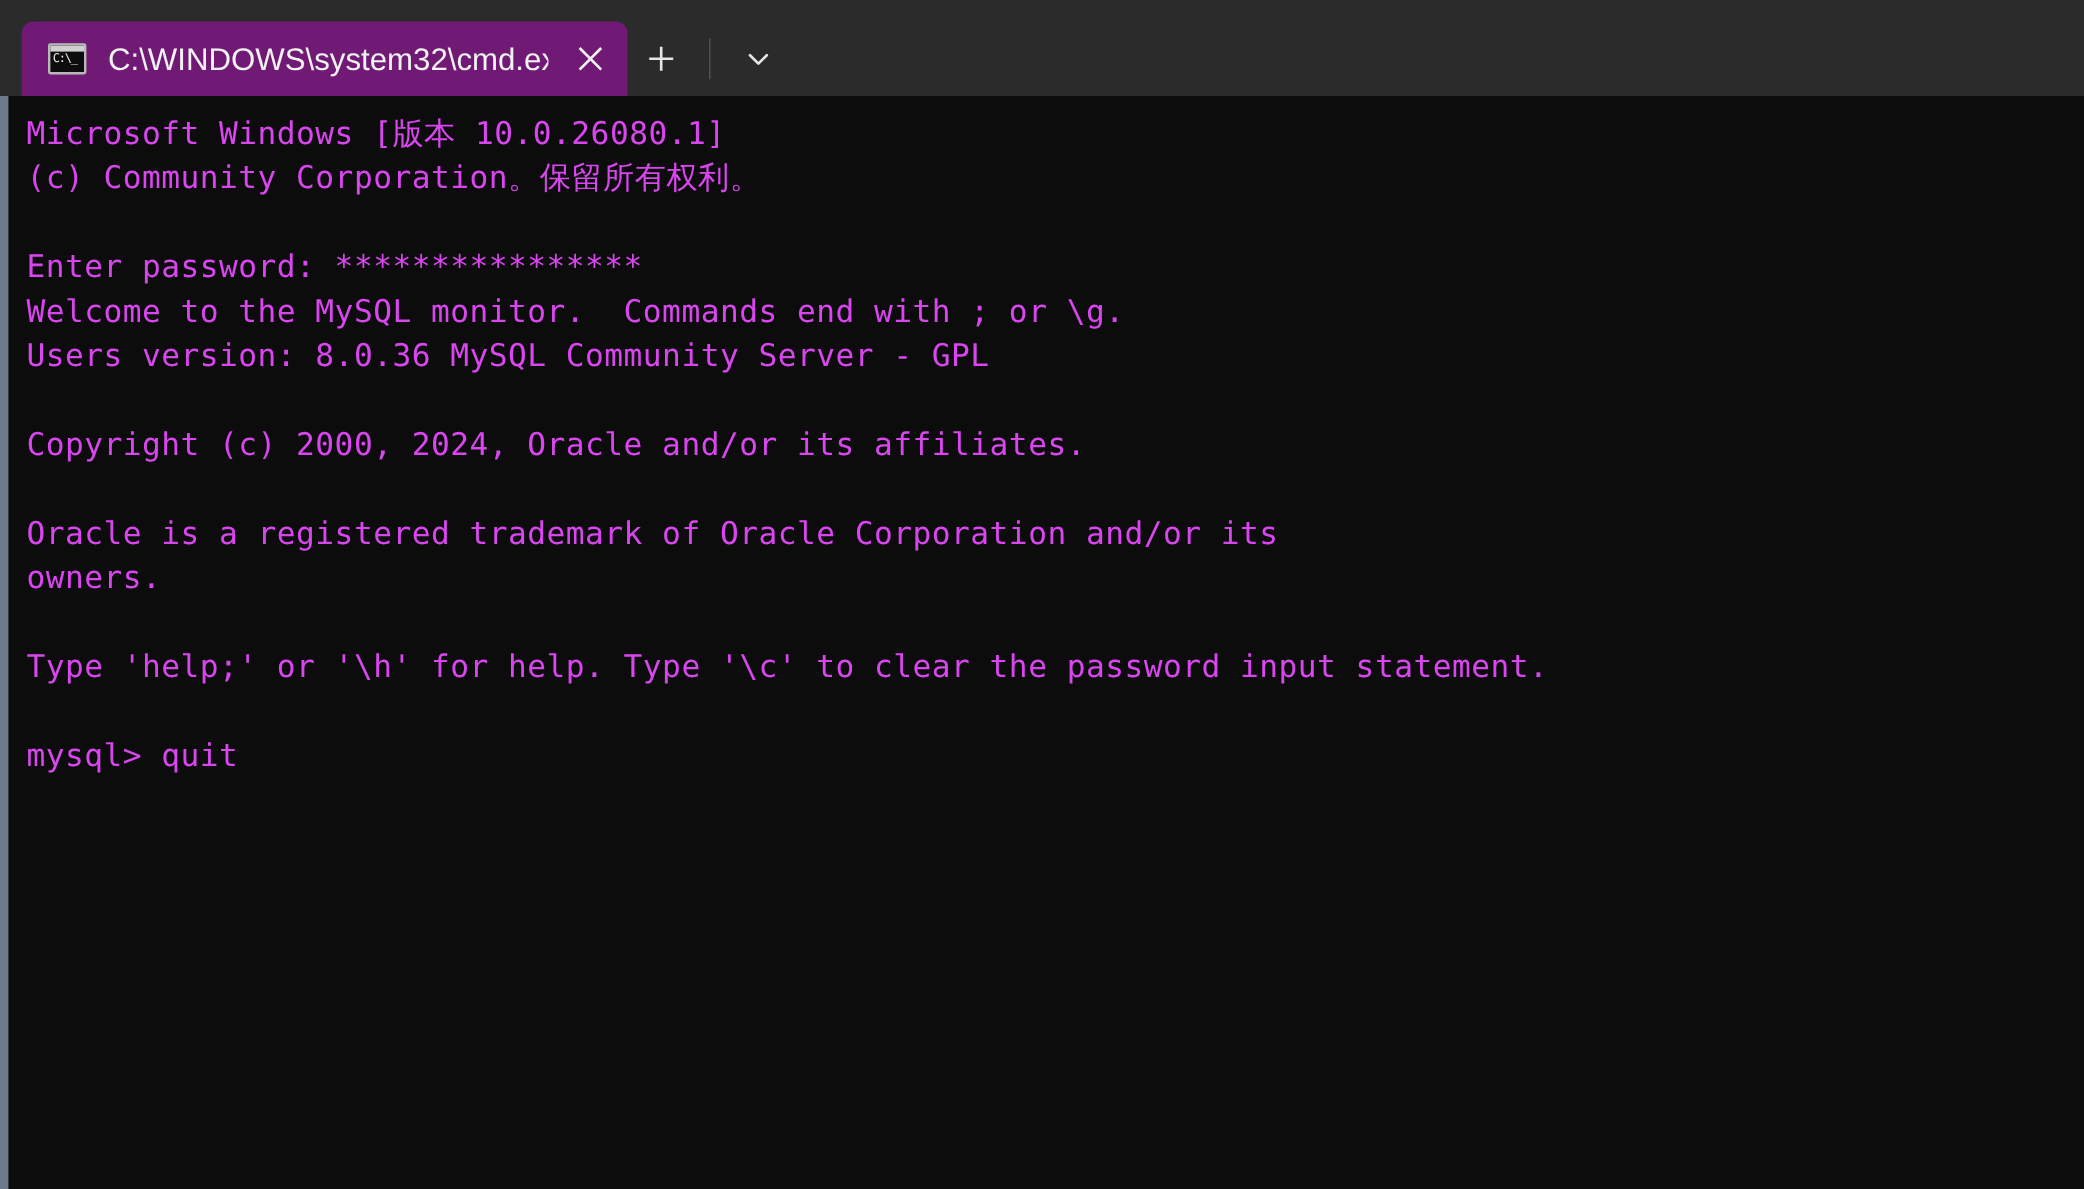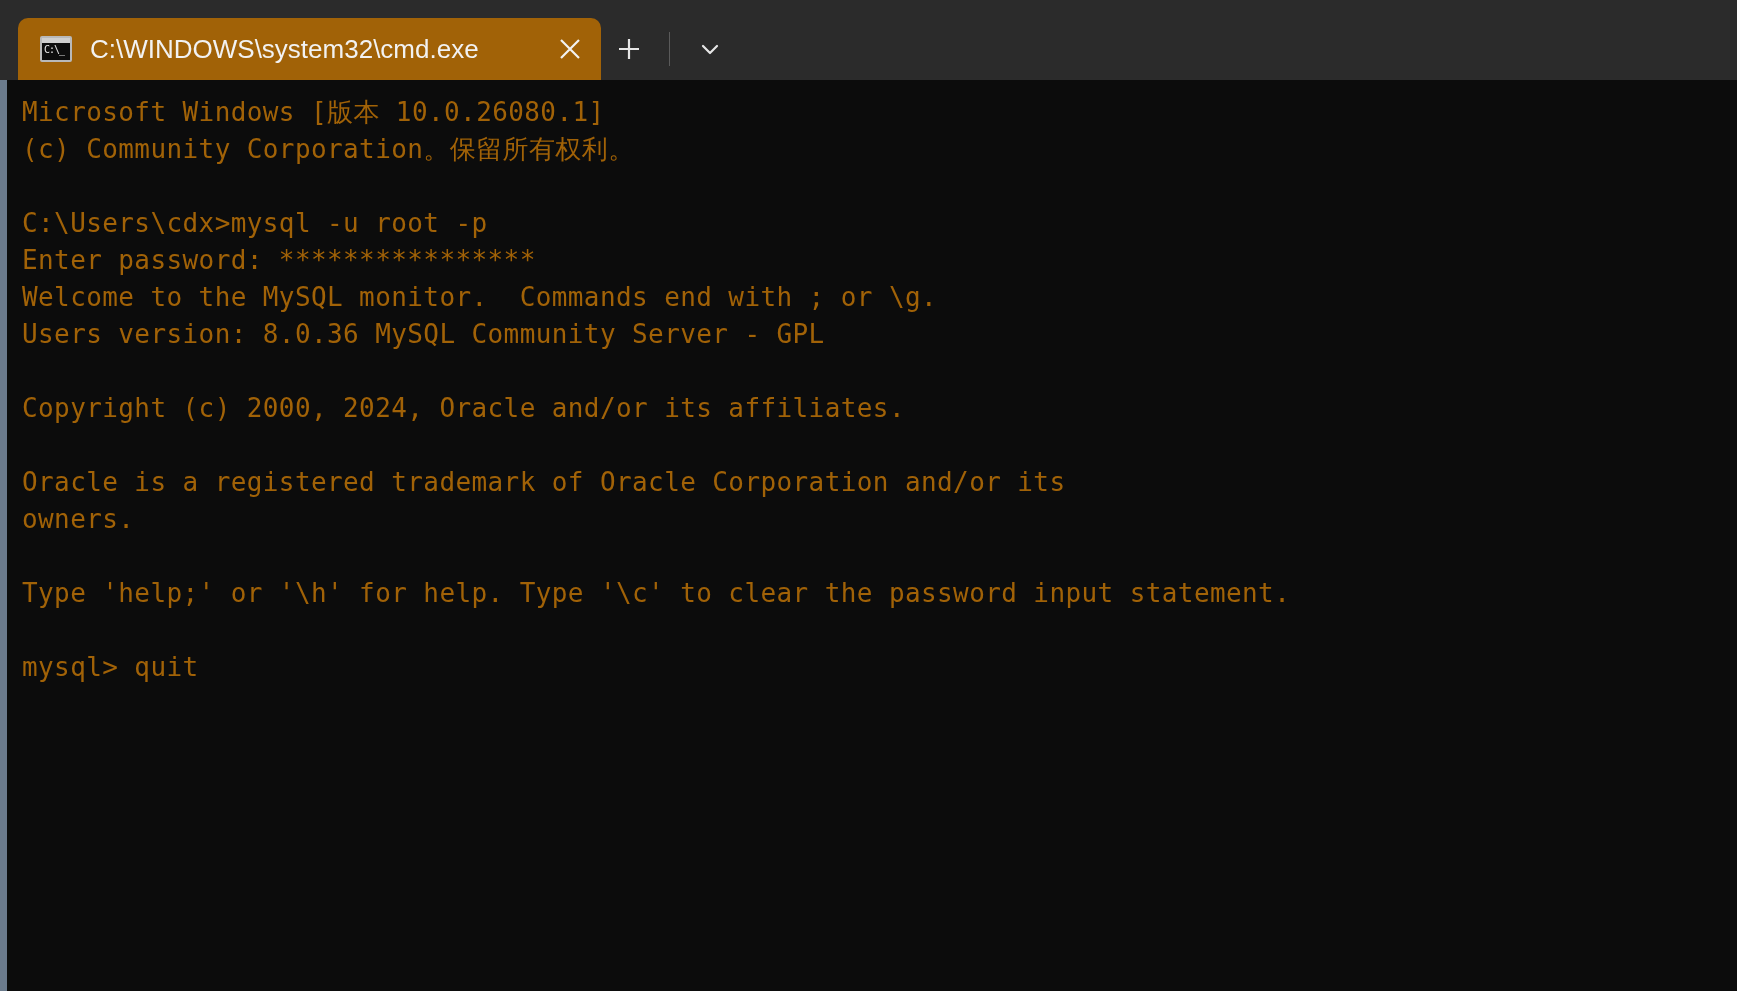--- a/index.html
+++ b/index.html
@@ -34,25 +34,25 @@
     align-items: flex-end;
     padding-left: 18px;
     box-sizing: border-box;
   }
 
   .tab {
     position: relative;
     display: flex;
     align-items: center;
     height: 62px;
-    background: #a16207;
+    background: #701a75;
     border-radius: 10px 10px 0 0;
     padding: 0 0 0 22px;
     box-sizing: border-box;
-    width: 583px;
+    width: 505px;
     overflow: hidden;
   }
 
   .tab-icon {
     width: 32px;
     height: 26px;
     flex: 0 0 auto;
     background: #0d0d0d;
     border: 2px solid #b9b9b9;
     border-radius: 2px;
@@ -141,21 +141,21 @@
 
   .screen {
     flex: 1 1 auto;
     position: relative;
     padding: 14px 0 0 15px;
     box-sizing: border-box;
     overflow: hidden;
   }
 
   .line {
-    color: #a16207;
+    color: #d946ef;
     font-family: "DejaVu Sans Mono", monospace;
     font-size: 26px;
     line-height: 37px;
     white-space: pre;
     letter-spacing: 0.4px;
     height: 37px;
   }
   .line.blank { color: transparent; }
 
   .cursor {
@@ -201,21 +201,20 @@
     </div>
 
   </div>
 
   <div class="body-wrap">
     <div class="left-border"></div>
     <div class="screen" id="screen">
         <div class="line">Microsoft Windows [版本 10.0.26080.1]</div>
         <div class="line">(c) Community Corporation。保留所有权利。</div>
         <div class="line blank">&nbsp;</div>
-        <div class="line">C:\Users\cdx&gt;mysql -u root -p</div>
         <div class="line">Enter password: ****************</div>
         <div class="line">Welcome to the MySQL monitor.  Commands end with ; or \g.</div>
         <div class="line">Users version: 8.0.36 MySQL Community Server - GPL</div>
         <div class="line blank">&nbsp;</div>
         <div class="line">Copyright (c) 2000, 2024, Oracle and/or its affiliates.</div>
         <div class="line blank">&nbsp;</div>
         <div class="line">Oracle is a registered trademark of Oracle Corporation and/or its</div>
         <div class="line">owners.</div>
         <div class="line blank">&nbsp;</div>
         <div class="line">Type 'help;' or '\h' for help. Type '\c' to clear the password input statement.</div>

